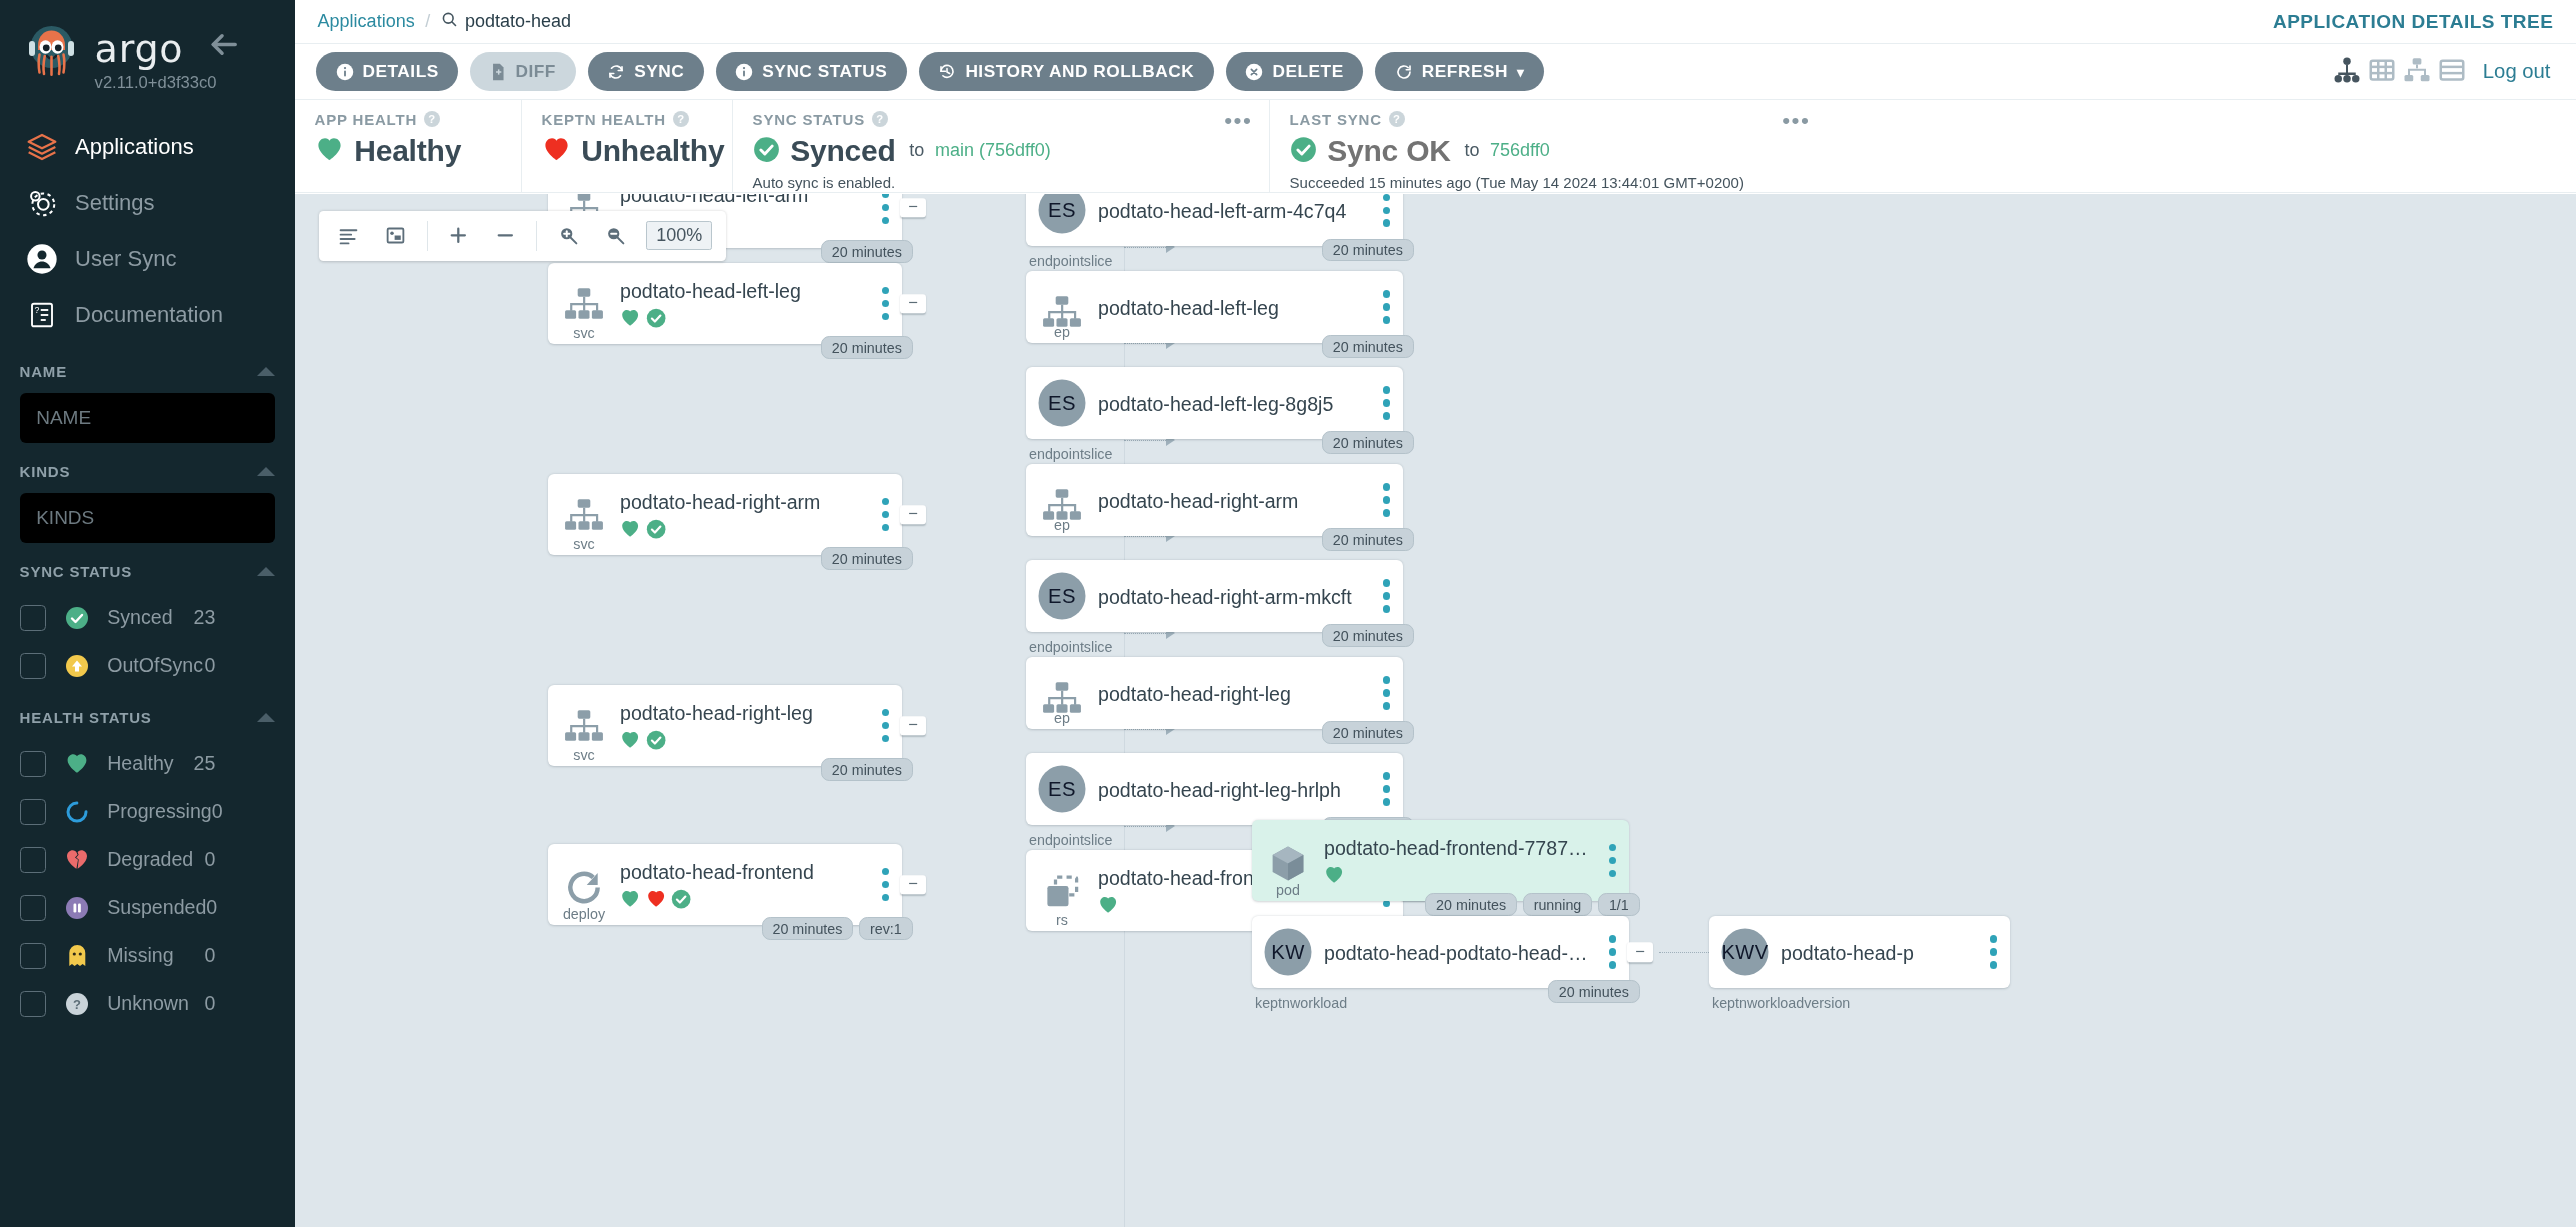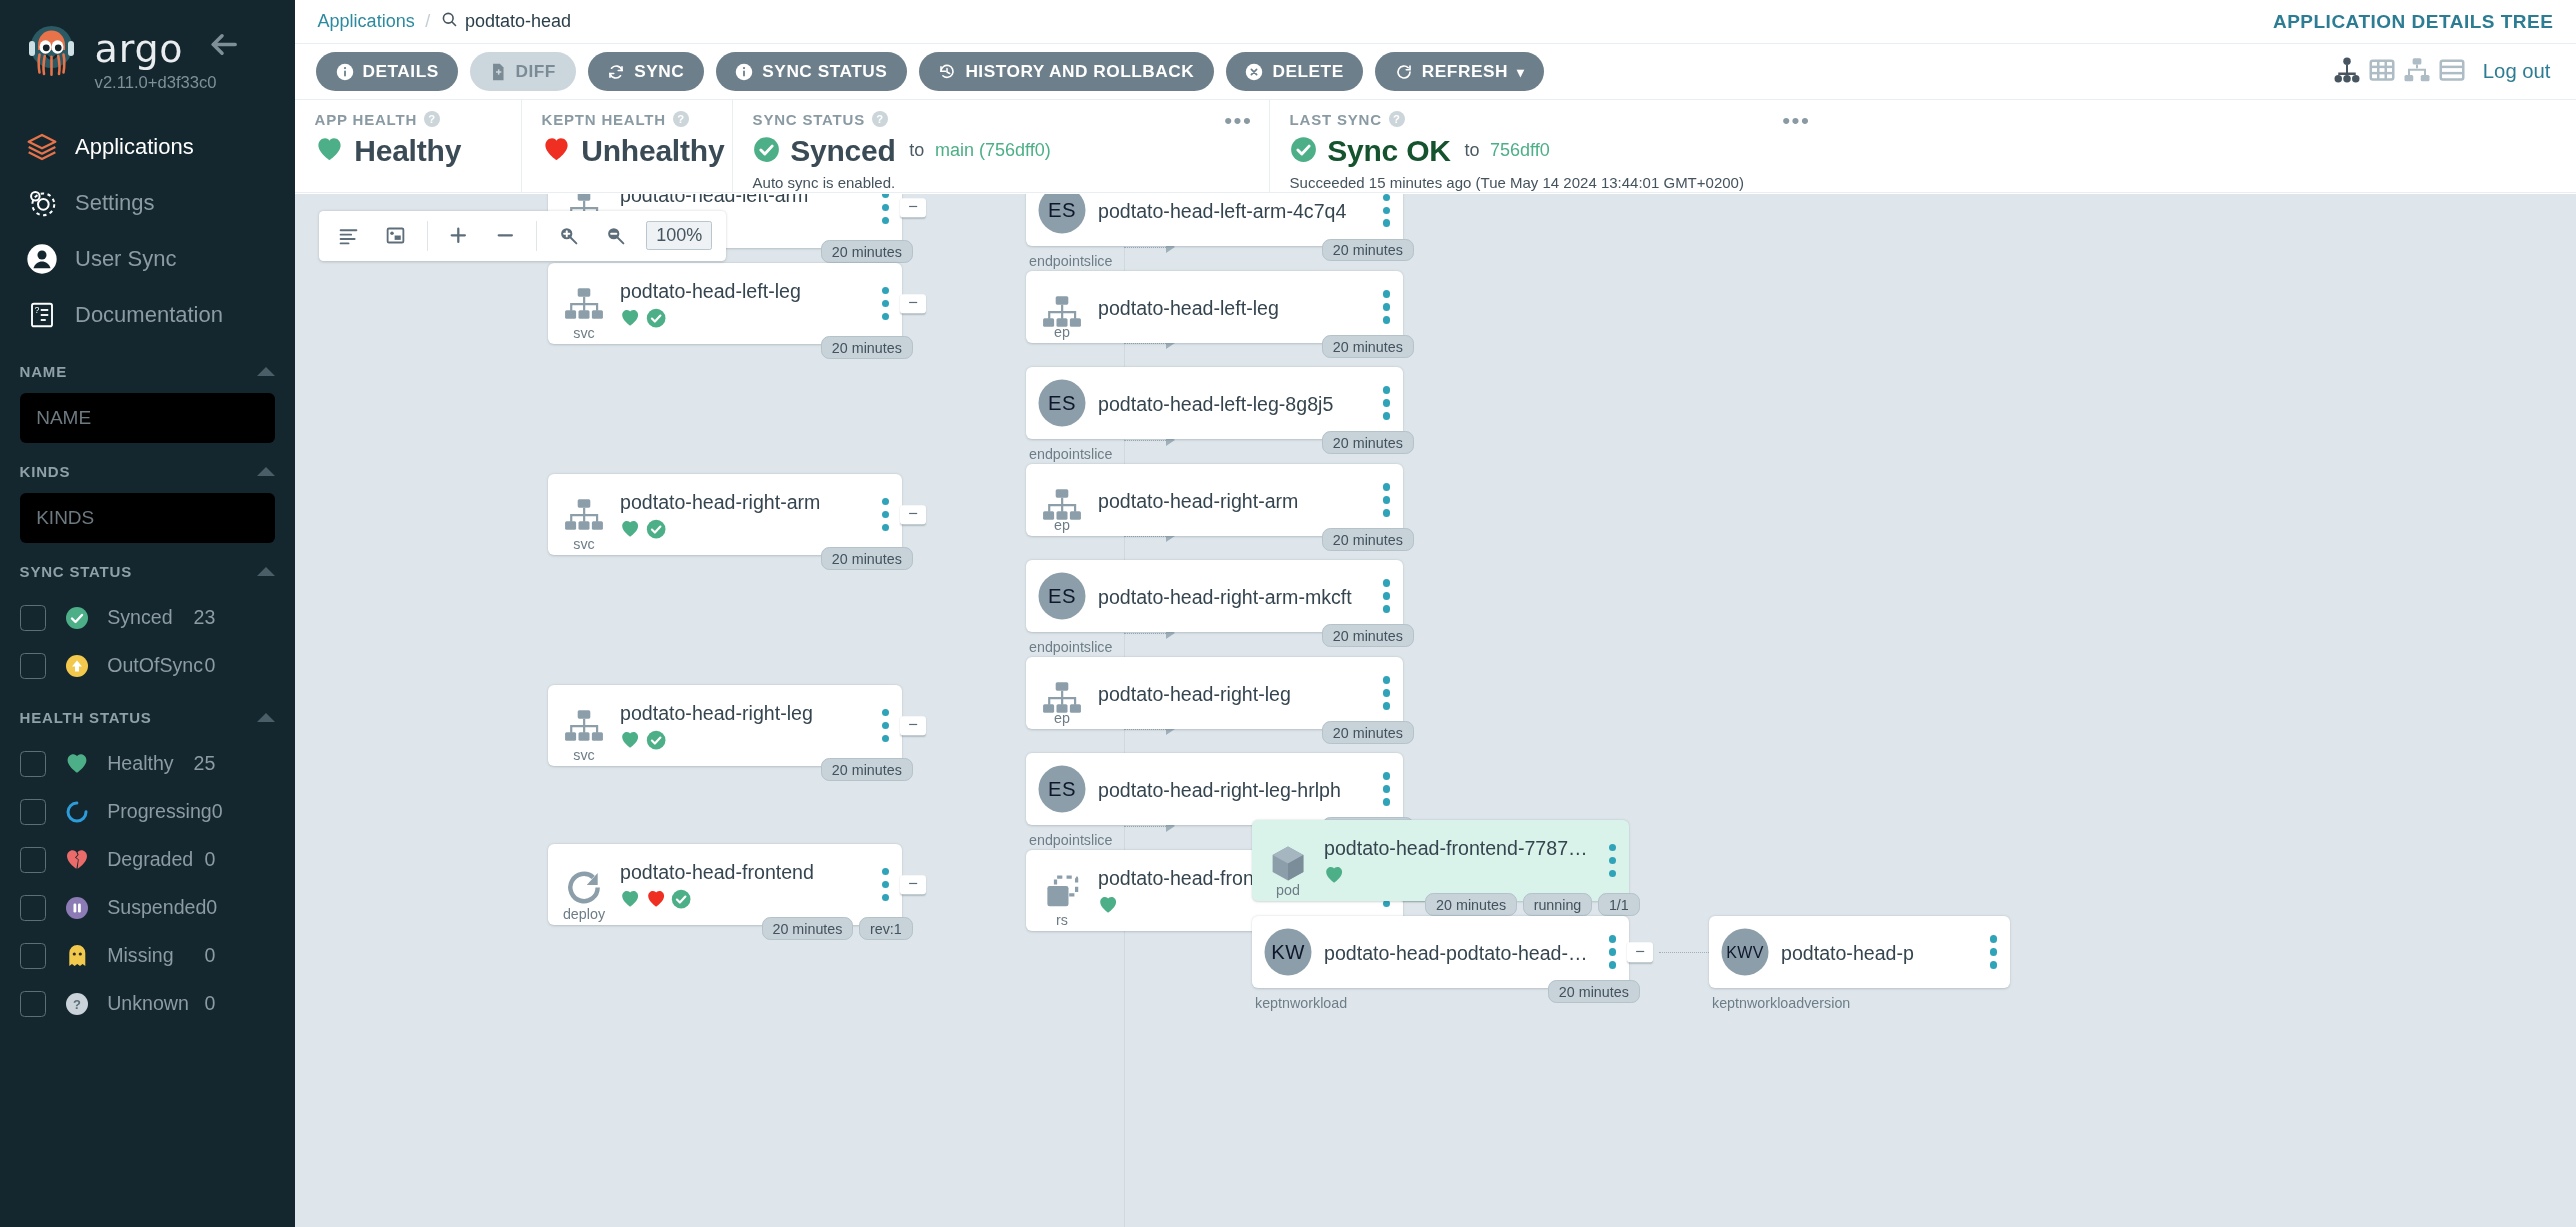--- a/index.html
+++ b/index.html
@@ -91,21 +91,21 @@
   .card-title {
     font-size: 15px; font-weight: bold; letter-spacing: 0.8px; color: #8a9aa3;
     display: flex; align-items: center; gap: 6.8px;
   }
   .qmark {
     width: 16.6px; height: 16.6px; border-radius: 50%; background: #cbd5da; color: #fff;
     font-size: 11.3px; font-weight: bold; display: inline-flex; align-items: center; justify-content: center;
   }
   .card-main { display: flex; align-items: center; gap: 10.6px; margin-top: 6px; }
   .card-status { font-size: 30px; font-weight: bold; color: #3a4b56; letter-spacing: -0.2px; }
-  .card-status.green { color: #14532d; text-align: center; }
+  .card-status.green { color: #737373; text-align: center; }
   .card-to { font-size: 18px; color: #4a5a64; margin-left: 3px; }
   .card-rev { font-size: 18px; color: #4caf87; }
   .card-sub { font-size: 15px; color: #44535d; margin-top: 6.8px; }
   .kv { display: flex; font-size: 15px; margin-top: 3px; }
   .kv-k { color: #44535d; width: 96px; text-align: right; padding-right: 10.6px; }
   .kv-v { color: #2b3942; font-weight: bold; max-width: 392px; overflow: hidden; text-overflow: ellipsis; white-space: nowrap; }
   .dots3 { position: absolute; top: 13.6px; right: 16.6px; color: #8a9aa3; font-size: 22.6px; letter-spacing: 1.5px; cursor: pointer; line-height: .6; }
 
   .card-health { width: 226px; }
   .card-keptn { width: 211px; }
@@ -139,21 +139,21 @@
     font-size: 14.3px; color: #6d7d87;
   }
   .kind-outside { left: -4.5px; right: auto; bottom: -22.6px; width: 166px; text-align: left; padding-left: 7.5px; }
   .node-ico .glyph { position: absolute; left: 50%; top: 22.6px; transform: translateX(-50%); }
   .avatar {
     position: absolute; left: 50%; top: 50%; transform: translate(-50%,-50%);
     width: 47px; height: 47px; border-radius: 50%; background: #8c9ea9;
     color: #0f172a; display: flex; align-items: center; justify-content: center;
     font-size: 20.3px; letter-spacing: 0.4px;
   }
-  .avatar.sm { font-size: 16px; }
+  .avatar.sm { font-size: 20px; }
   .node-body { flex: 1; min-width: 0; padding-right: 7.5px; }
   .node-name {
     font-size: 19.6px; color: #35454f; white-space: nowrap; overflow: hidden;
     text-overflow: ellipsis; padding-top: 3px;
   }
   .node-icons { display: flex; align-items: center; gap: 5.3px; margin-top: 5.3px; height: 22.6px; }
   .kebab { width: 33px; flex: 0 0 33px; display: flex; flex-direction: column; align-items: center; justify-content: center; gap: 5.3px; cursor: pointer; }
   .kebab i { width: 7.5px; height: 7.5px; border-radius: 50%; background: #2fa3b8; display: block; }
   .badges { position: absolute; right: -10.6px; bottom: -15px; display: flex; gap: 6px; }
   .badge {

